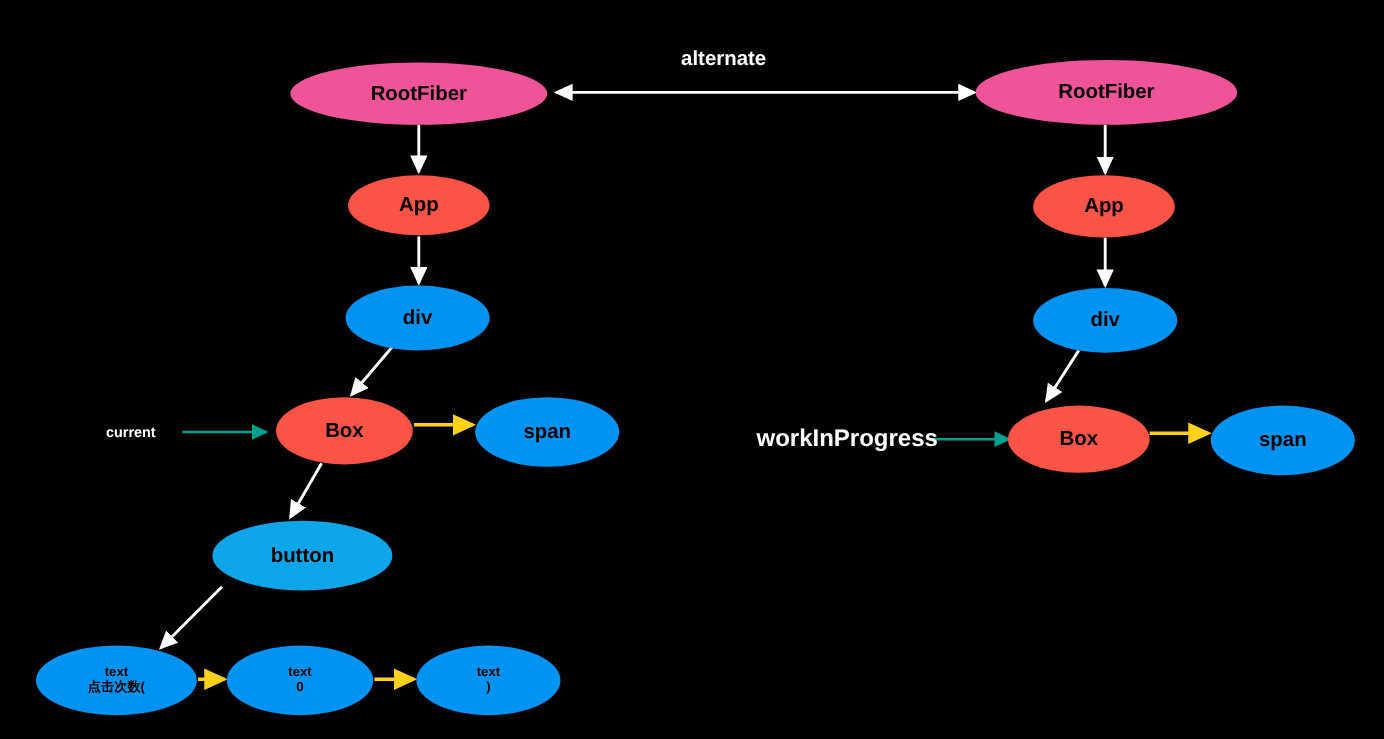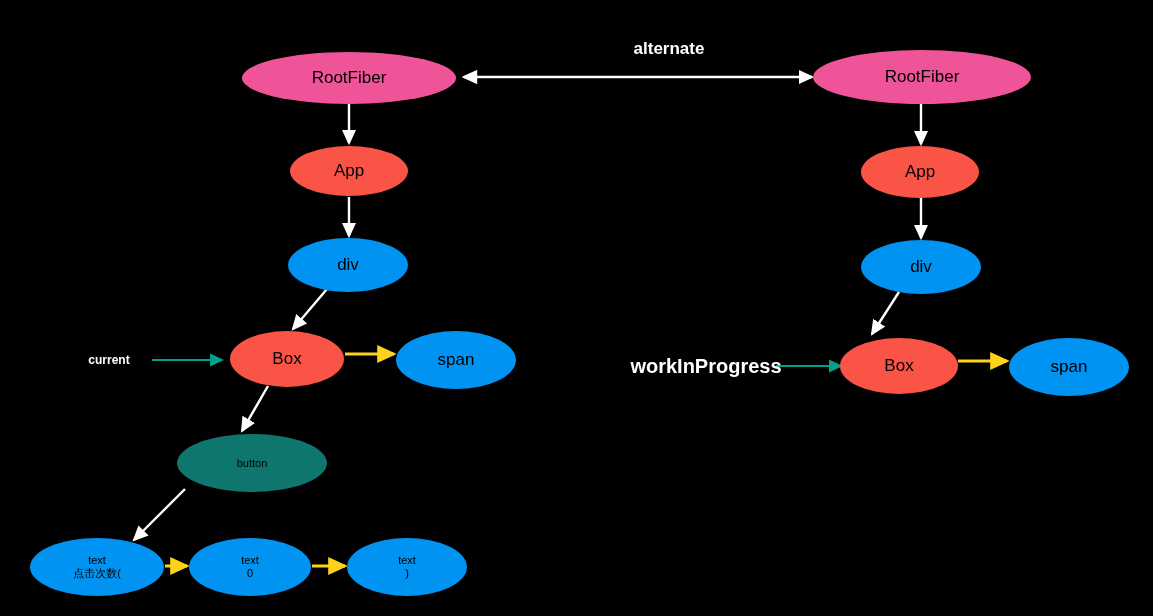--- a/index.html
+++ b/index.html
@@ -20,21 +20,21 @@
     pointer-events:none;
   }
   .node {
     position:absolute;
     display:flex;
     flex-direction:column;
     align-items:center;
     justify-content:center;
     border-radius:50%;
     color:#000;
-    font-weight:normal;
+    font-weight:bold;
     text-align:center;
     line-height:1.15;
     white-space:nowrap;
   }
   .node-label { display:block; }
   .edge-label {
     position:absolute;
     color:#fff;
     font-weight:bold;
     white-space:nowrap;
@@ -88,21 +88,21 @@
       </div>
       <div class="node" style="left: 288px; top: 238px; width: 120px; height: 54px; background: rgb(0, 147, 242); font-size: 17px;">
         <span class="node-label">div</span>
       </div>
       <div class="node" style="left: 230px; top: 331px; width: 114px; height: 56px; background: rgb(249, 84, 69); font-size: 17px;">
         <span class="node-label">Box</span>
       </div>
       <div class="node" style="left: 396px; top: 331px; width: 120px; height: 58px; background: rgb(0, 147, 242); font-size: 17px;">
         <span class="node-label">span</span>
       </div>
-      <div class="node" style="left: 177px; top: 434px; width: 150px; height: 58px; background: #0f766e; font-size: 11px;">
+      <div class="node" style="left: 177px; top: 434px; width: 150px; height: 58px; background: #0ea5e9; font-size: 17px;">
         <span class="node-label">button</span>
       </div>
       <div class="node" style="left: 30px; top: 538px; width: 134px; height: 58px; background: rgb(0, 147, 242); font-size: 11px;">
         <span class="node-label">text</span>
         <span class="node-label">点击次数(</span>
       </div>
       <div class="node" style="left: 189px; top: 538px; width: 122px; height: 58px; background: rgb(0, 147, 242); font-size: 11px;">
         <span class="node-label">text</span>
         <span class="node-label">0</span>
       </div>
@@ -120,18 +120,18 @@
         <span class="node-label">div</span>
       </div>
       <div class="node" style="left: 840px; top: 338px; width: 118px; height: 56px; background: rgb(249, 84, 69); font-size: 17px;">
         <span class="node-label">Box</span>
       </div>
       <div class="node" style="left: 1009px; top: 338px; width: 120px; height: 58px; background: rgb(0, 147, 242); font-size: 17px;">
         <span class="node-label">span</span>
       </div>
     </div>
   <div id="labels-generated">
-      <div class="edge-label" style="font-size: 17px; left: 669px; top: 49px; transform: translate(-50%, -50%); text-align: center;">alternate</div>
+      <div class="edge-label" style="font-size: 17px; left: 603px; top: 49px; transform: translate(-50%, -50%); text-align: center;">alternate</div>
       <div class="edge-label" style="font-size: 12px; left: 109px; top: 360px; transform: translate(-50%, -50%);">current</div>
       <div class="edge-label" style="font-size: 20px; left: 706px; top: 366px; transform: translate(-50%, -50%);">workInProgress</div>
     </div>
 
 </div>
 
 </body></html>

